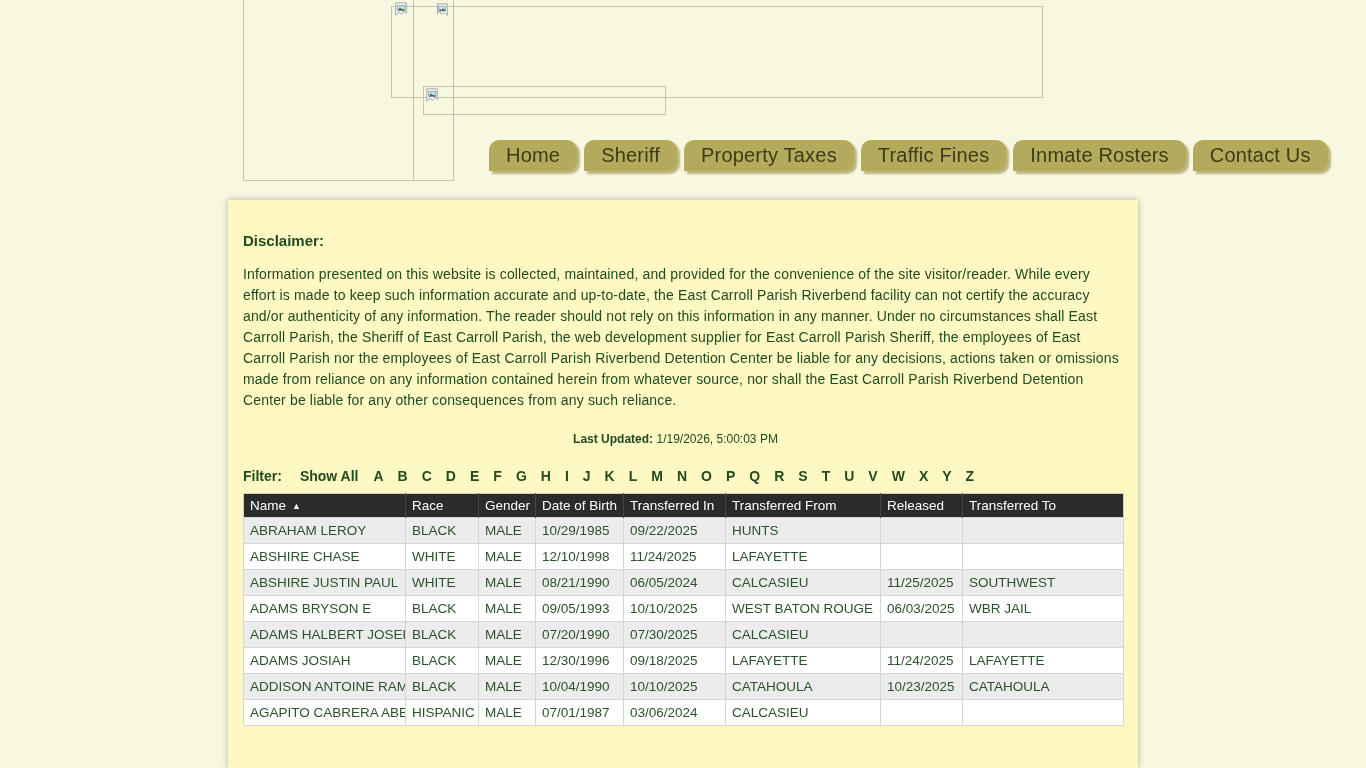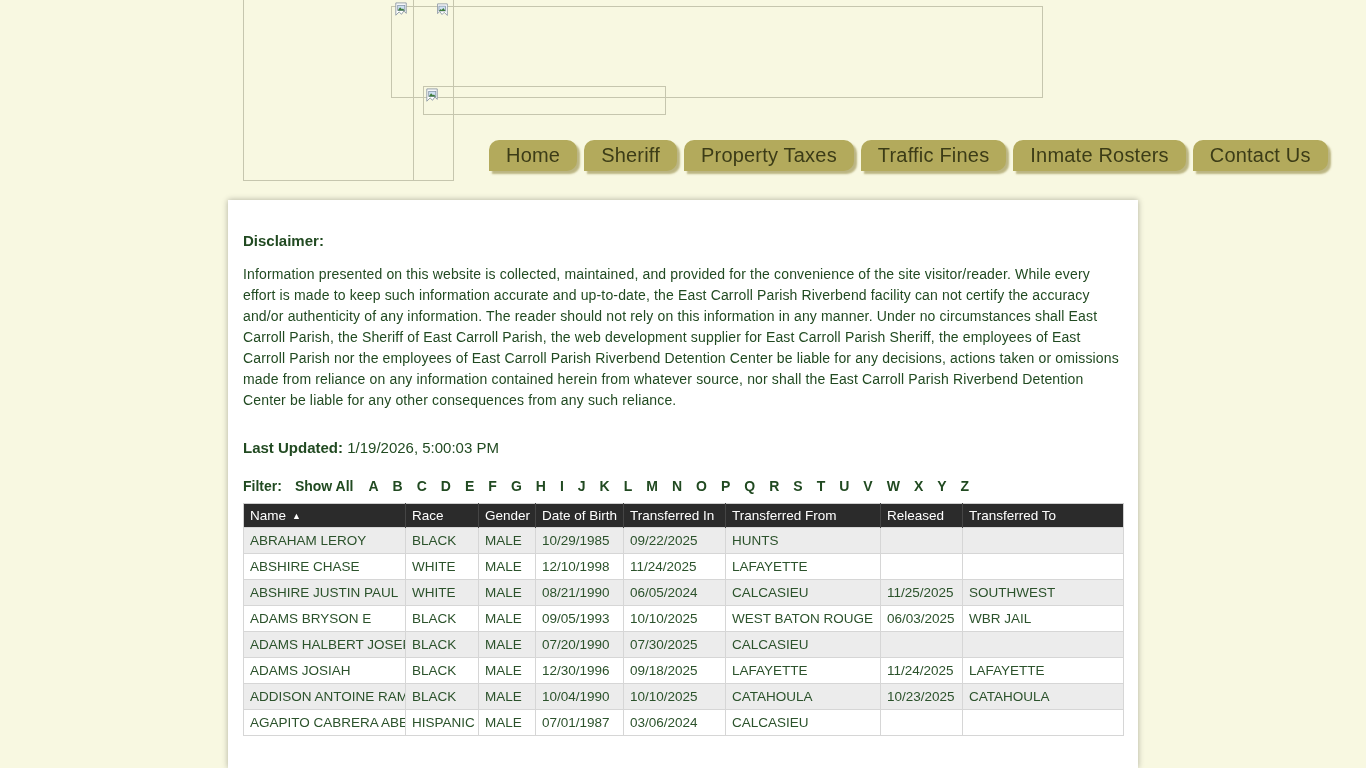--- a/index.html
+++ b/index.html
@@ -27,36 +27,36 @@
     background: #b3aa5c; color: #3c3c17;
     font-size: 20px; letter-spacing: 0.2px;
     border-radius: 10px 10px 10px 0;
     box-shadow: 3px 3px 2px rgba(146, 136, 66, 0.6);
     cursor: pointer; white-space: nowrap;
   }
 
   
   #panel {
     position: absolute; left: 228px; top: 200px; width: 910px; height: 568px;
-    background: #ffffff; box-shadow: 0 0 6px rgba(0,0,0,0.3);
+    background: #fef9c3; box-shadow: 0 0 6px rgba(0,0,0,0.3);
     padding: 32px 15px 0 15px; overflow: hidden;
   }
   #disclaimer-heading { font-size: 15px; font-weight: bold; margin-bottom: 15px; }
   #disclaimer-body {
     width: 881px; font-size: 14px; line-height: 21px; letter-spacing: 0.15px;
   }
-  #last-updated { margin-top: 28px; text-align: left; font-size: 15px; padding-right: 15px; }
+  #last-updated { margin-top: 21px; text-align: center; font-size: 12px; padding-right: 15px; }
   #last-updated b { font-weight: bold; }
 
   
   #filter-bar {
     margin-top: 22px; display: flex; align-items: center;
     font-size: 14px; font-weight: bold;
   }
-  #filter-label { margin-right: 13px; }
+  #filter-label { margin-right: 18px; }
   #filter-show-all { margin-right: 15px; cursor: pointer; }
   #filter-letters { display: flex; gap: 14px; }
   .letter { cursor: pointer; }
 
   
   #roster-table {
     margin-top: 9px; border-collapse: collapse; table-layout: fixed;
     width: 880px; font-size: 13.5px;
     border: 1px solid #cfcfcf;
   }

